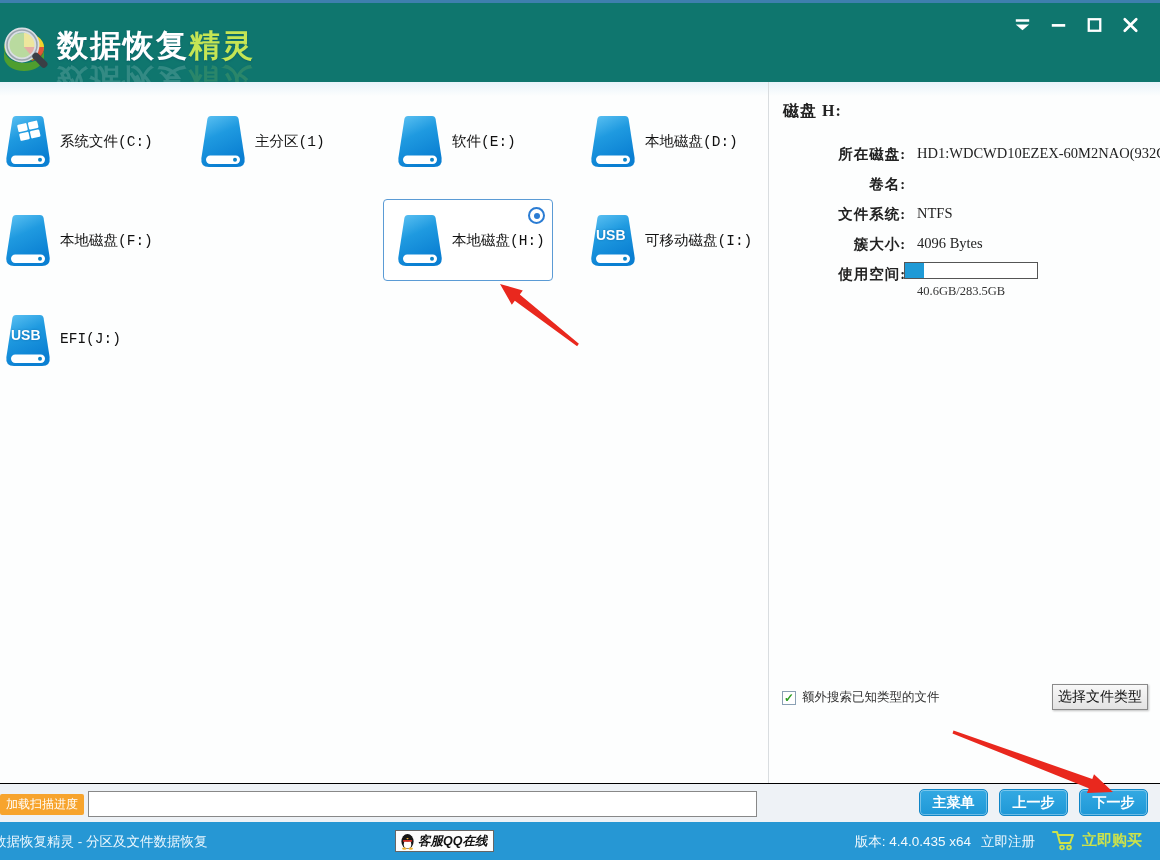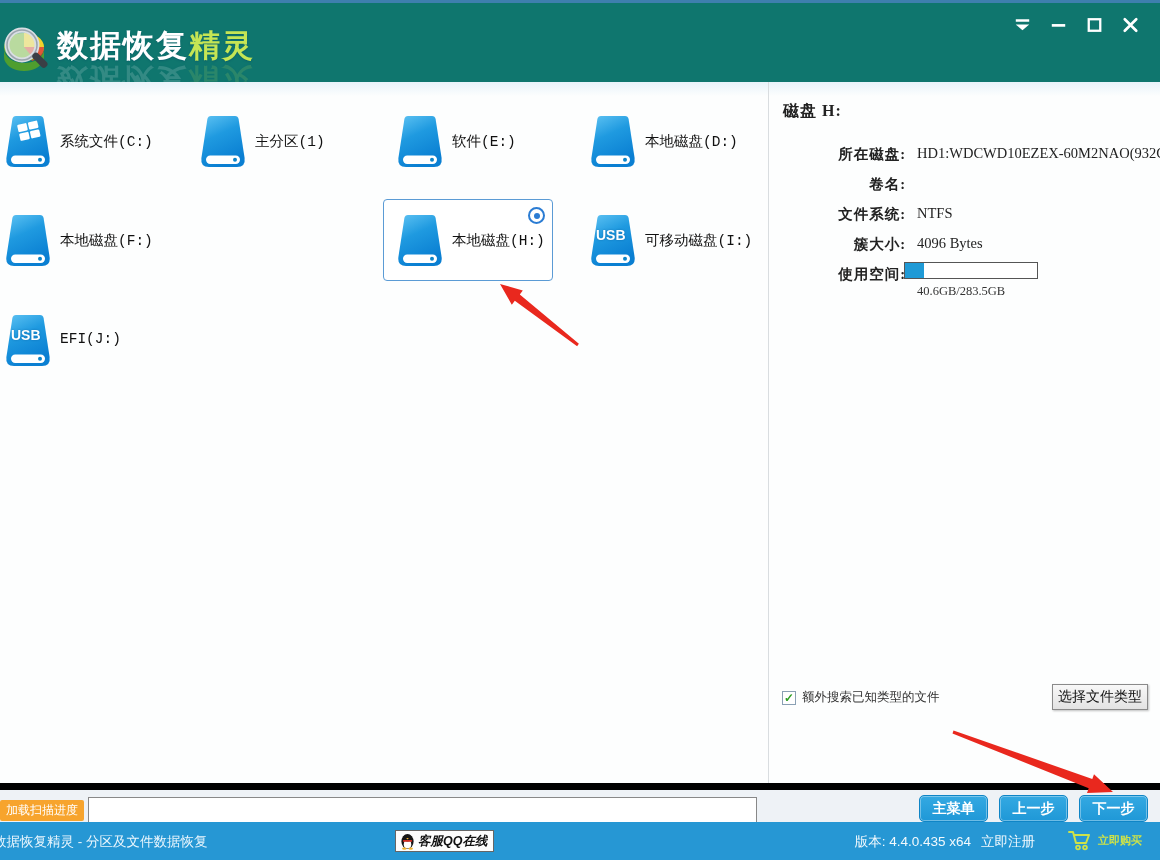--- a/index.html
+++ b/index.html
@@ -62,21 +62,21 @@
              display:flex; align-items:center; justify-content:center;
              color:#2e9e22; font-size:12px; font-weight:bold; line-height:1; }
   .chk-label { font-size:12.5px; color:#333; }
   .filetype-btn { position:absolute; left:283px; top:602px; width:96px; height:26px;
                   background:linear-gradient(#f8f8f8,#e3e3e3); border:1px solid #8a8a8a;
                   box-shadow:1px 1px 2px rgba(0,0,0,.25); font-size:14px; color:#111;
                   font-family:"Liberation Sans",sans-serif; cursor:pointer; }
 
   
   .bottom-row { position:absolute; left:0; top:783px; width:1160px; height:39px;
-                background:#eef2f6; border-top:7px solid #000000; }
+                background:#eef2f6; border-top:1px solid #000000; }
   .load-btn { position:absolute; left:0; top:10px; width:84px; height:21px; background:#f7a42d;
               color:#fff; font-size:12px; border:none; border-radius:2px; cursor:pointer;
               font-family:"Liberation Sans",sans-serif; }
   .scan-progress { position:absolute; left:88px; top:7px; width:669px; height:26px;
                    background:#fff; border:1px solid #888; }
   .nav-btn { position:absolute; top:5px; width:69px; height:27px; border-radius:5px;
              background:linear-gradient(#34a9e2,#1f98d7); border:1px solid #0f85c6;
              box-shadow:inset 0 0 0 1px rgba(255,255,255,.35);
              color:#fff; font-size:14px; font-weight:bold; cursor:pointer;
              font-family:"Liberation Sans",sans-serif; }
@@ -86,21 +86,21 @@
   .footer { position:absolute; left:0; top:822px; width:1160px; height:38px; background:#2697d4; }
   .status-text { position:absolute; left:-7px; top:11px; color:#eaf6fd; font-size:13.5px; white-space:nowrap; }
   .qq-badge { position:absolute; left:395px; top:8px; height:22px; padding:0 6px 0 4px;
               background:#fdfdfd; border:1px solid #666; display:flex; align-items:center; gap:3px;
               cursor:pointer; }
   .qq-badge span { font-size:12.5px; font-weight:bold; color:#111;font-style:italic; }
   .version-area { position:absolute; right:125px; top:11px; color:#f2f9fd; font-size:13.5px;
                   display:flex; gap:10px; white-space:nowrap; }
   .register-link { cursor:pointer; }
   .buy-area { position:absolute; right:18px; top:8px; display:flex; align-items:center; gap:6px; cursor:pointer; }
-  .buy-text { color:#cde24a; font-size:11px; font-weight:bold; }
+  .buy-text { color:#cde24a; font-size:15px; font-weight:bold; }
 
   
   .arrows { position:absolute; left:0; top:0; width:1160px; height:860px; pointer-events:none; z-index:50; }
 </style>
 </head>
 <body>
 
 <div class="app">
 
   <div class="header">

